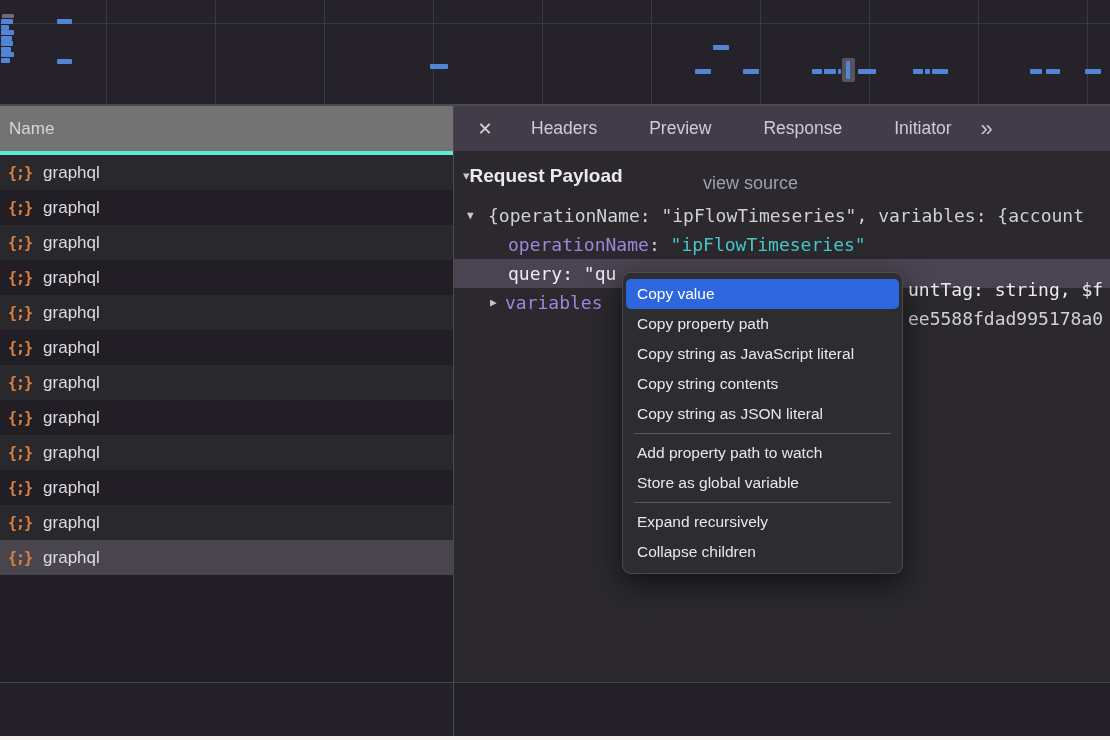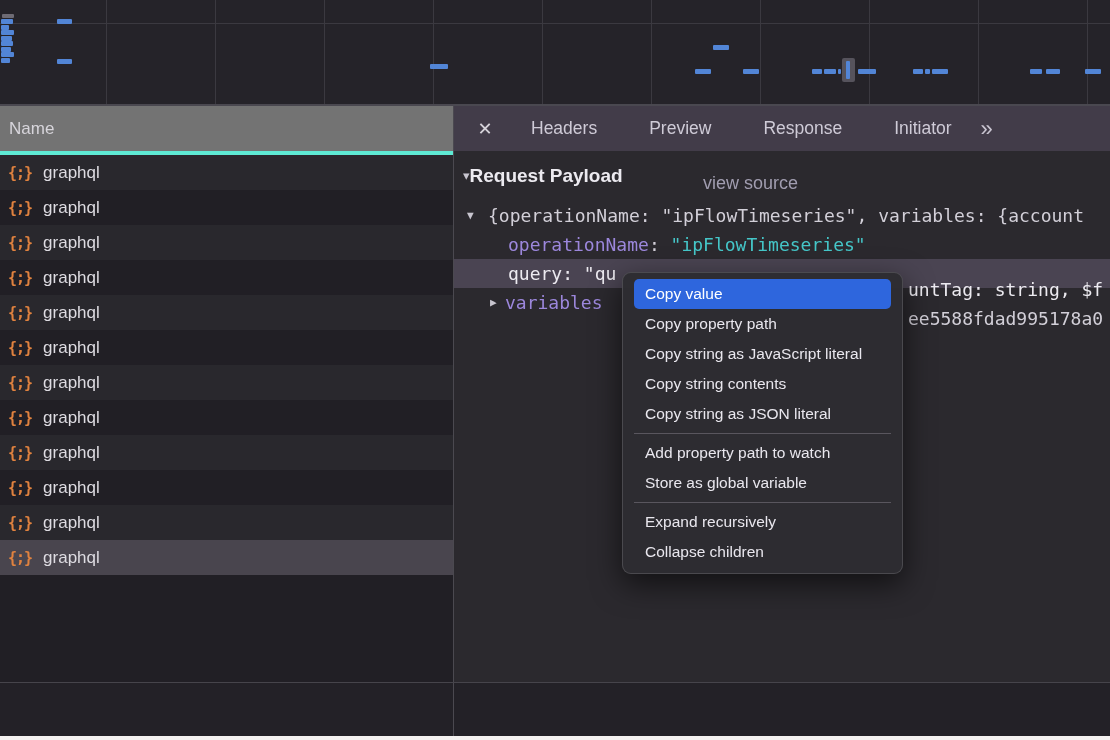--- a/index.html
+++ b/index.html
@@ -53,21 +53,21 @@
   .tkey{color:var(--key-purple,#9c87dc);}
   .tstr{color:var(--string-cyan,#45c6c8);}
   .tsel{color:#eceaf0;}
   .caret{position:absolute;color:#c8c5cf;font-size:11px;}
   .frag-right{position:absolute;left:454px;top:16px;}
   
   .context-menu{position:absolute;left:622px;top:272px;width:281px;z-index:20;
     background:rgba(45,44,50,0.97);border:1px solid rgba(255,255,255,0.14);border-radius:9px;
     box-shadow:0 10px 30px rgba(0,0,0,0.6);padding:6px 0;box-sizing:border-box;
     font-family:"Liberation Sans",sans-serif;}
-  .menu-item{height:30px;line-height:30px;margin:0 11px;padding:0 11px;border-radius:5px;
+  .menu-item{height:30px;line-height:30px;margin:0 3px;padding:0 11px;border-radius:5px;
     color:#e9e7ee;font-size:15.5px;white-space:nowrap;}
   .menu-item.highlighted{background:var(--selection-blue,#2e66dd);color:#ffffff;}
   .menu-sep{height:1px;background:#59565e;margin:4px 11px;}
   
   .footer{position:absolute;left:0;right:0;top:683px;bottom:4px;background:#232127;}
   .footer .v{position:absolute;left:453px;top:0;bottom:0;width:1px;background:#4b4950;}
   .footer-divider{position:absolute;left:0;right:0;top:682px;height:1px;background:#46444b;}
   .bottom-strip{position:absolute;left:0;right:0;bottom:0;height:4px;background:#f4f2f1;}
 </style>
 </head>

